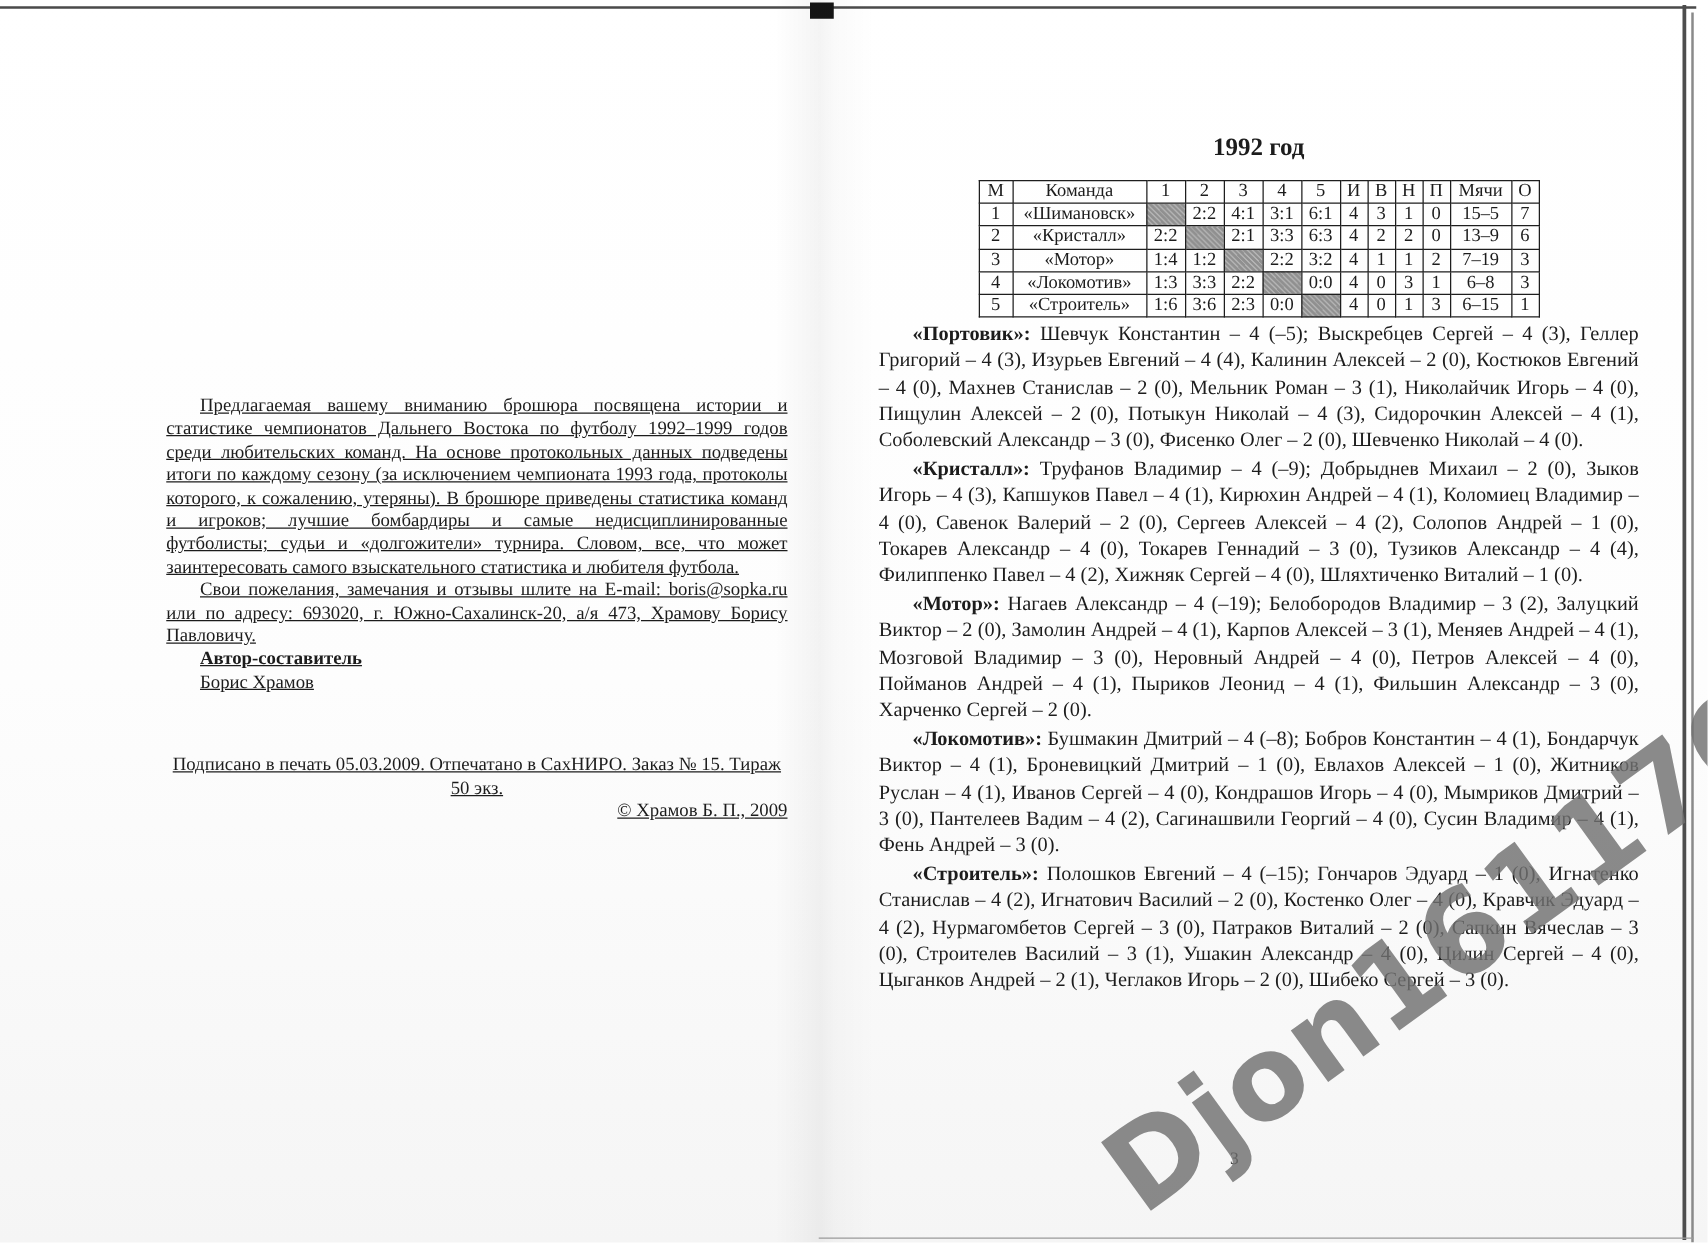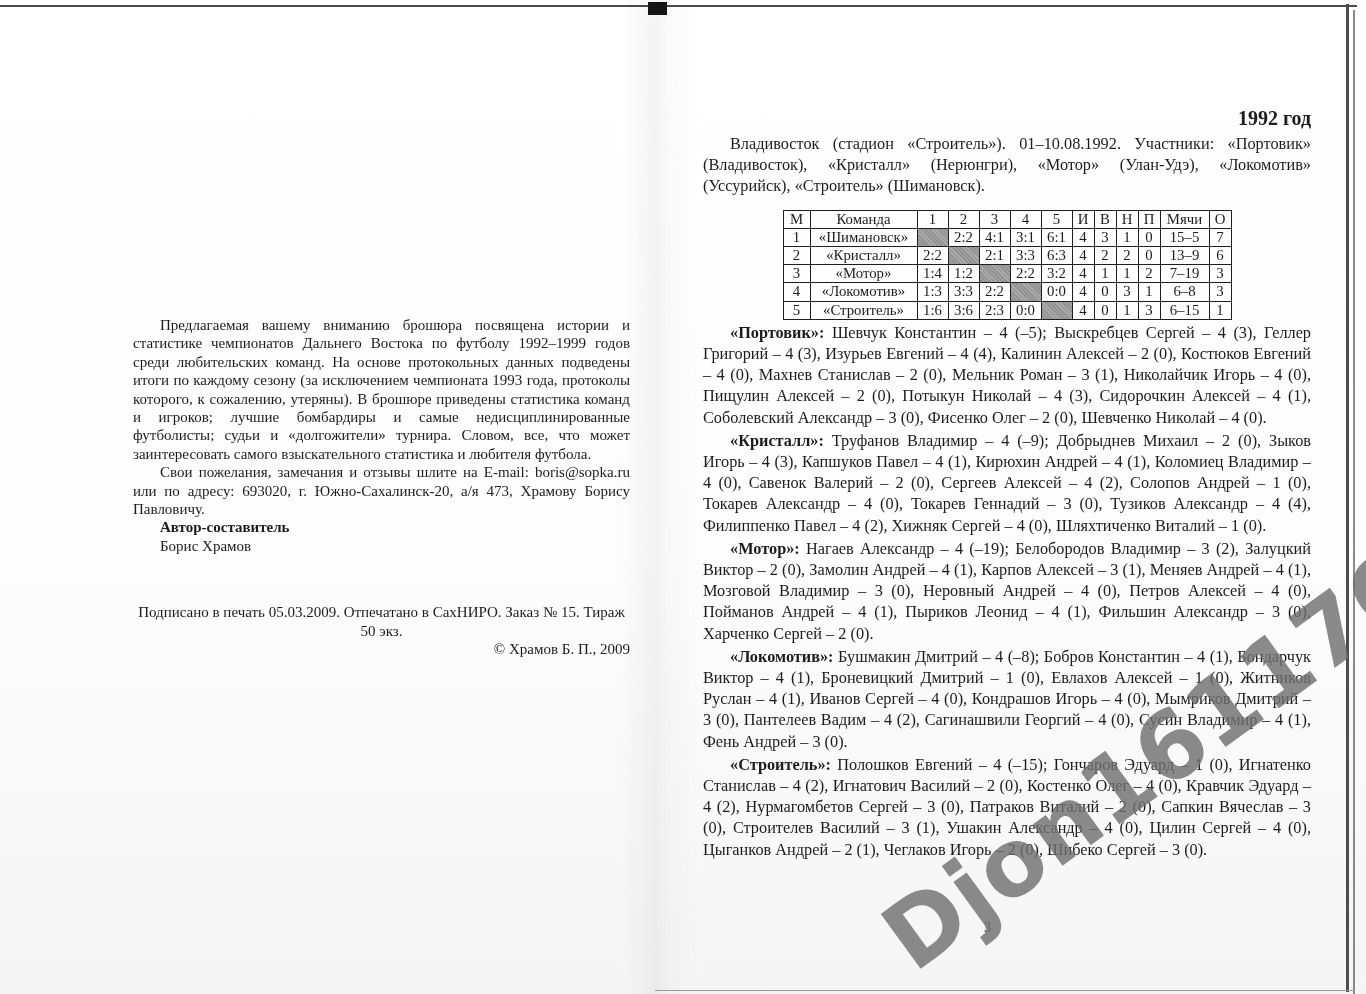--- a/index.html
+++ b/index.html
@@ -12,33 +12,33 @@
   .top-edge{position:absolute;left:0;top:5px;width:1357px;height:2px;background:#4a4a4a;}
   .top-edge-notch{position:absolute;left:648px;top:2px;width:19px;height:13px;background:#151515;}
   .right-edge-1{position:absolute;left:1346px;top:4px;width:3px;height:988px;background:#4d4d4d;}
   .right-edge-2{position:absolute;left:1353px;top:10px;width:2px;height:984px;background:#8a8a8a;}
   .bottom-edge{position:absolute;left:655px;top:990px;width:700px;height:1px;background:#9a9a9a;}
   .spine{position:absolute;left:620px;top:0;width:80px;height:994px;
     background:linear-gradient(90deg,rgba(0,0,0,0) 0%,rgba(0,0,0,0.045) 45%,rgba(0,0,0,0.02) 60%,rgba(0,0,0,0) 100%);}
 
   
   .left-col{position:absolute;left:133px;top:316px;width:497px;}
-  .left-col p{margin:0;font-size:15px;line-height:18.4px;text-align:justify;text-indent:27px;}
+  .left-col p{margin:0;font-size:15px;line-height:18.4px;text-align:justify;text-indent:27px;text-decoration:underline;}
   .author-head{margin-top:36px;text-align:center;font-weight:bold;font-size:15.5px;}
   .author-name{margin-top:3px;text-align:center;font-size:15.5px;}
   .note-italic{margin-top:60px;font-style:italic;}
   .left-col p.note-italic{font-size:15.3px;line-height:21px;}
   .imprint{margin-top:70px;text-align:center;font-size:13.2px;text-indent:0 !important;}
   .left-col p.imprint{text-align:center;margin-top:48px;}
   .copyright{margin-top:82px;text-align:right;font-size:15.5px;text-indent:0 !important;}
   .left-col p.copyright{text-align:right;}
 
   
   .right-col{position:absolute;left:703px;top:105px;width:608px;}
-  .year-title{margin:0;text-align:right;font-size:20px;font-weight:bold;line-height:26px;}
+  .year-title{margin:0;text-align:center;font-size:20px;font-weight:bold;line-height:26px;}
   .right-col p.body-par{margin:2px 0 0 0;font-size:16.3px;line-height:21.2px;text-align:justify;text-indent:27px;}
   .section-title{margin:18px 0 4px 0;text-align:center;font-size:19px;font-weight:bold;line-height:26px;}
   .team-par b{font-weight:bold;}
 
   table.standings{border-collapse:collapse;margin:13px auto 0 auto;font-size:14.8px;}
   table.standings th,table.standings td{
     border:1.6px solid #1e1e1e;text-align:center;padding:0 3px;height:17.2px;line-height:17px;
     font-weight:normal;white-space:nowrap;
   }
   table.standings .c-num{min-width:20px;}
@@ -72,21 +72,20 @@
   <p>Предлагаемая вашему вниманию брошюра посвящена истории и статистике чемпионатов Дальнего Востока по футболу 1992–1999 годов среди любительских команд. На основе протокольных данных подведены итоги по каждому сезону (за исключением чемпионата 1993 года, протоколы которого, к сожалению, утеряны). В брошюре приведены статистика команд и игроков; лучшие бомбардиры и самые недисциплинированные футболисты; судьи и «долгожители» турнира. Словом, все, что может заинтересовать самого взыскательного статистика и любителя футбола.</p>
   <p>Свои пожелания, замечания и отзывы шлите на E-mail: boris@sopka.ru или по адресу: 693020, г. Южно-Сахалинск-20, а/я 473, Храмову Борису Павловичу.</p>
   <p class="author-head">Автор-составитель</p>
   <p class="author-name">Борис Храмов</p>
   <p class="imprint">Подписано в печать 05.03.2009. Отпечатано в СахНИРО. Заказ № 15. Тираж 50 экз.</p>
   <p class="copyright">© Храмов Б. П., 2009</p>
 </div>
 
 <div class="right-col">
   <h1 class="year-title">1992 год</h1>
-  <p class="body-par">Владивосток (стадион «Строитель»). 01–10.08.1992. Участники: «Портовик» (Владивосток), «Кристалл» (Нерюнгри), «Мотор» (Улан-Удэ), «Локомотив» (Уссурийск), «Строитель» (Шимановск).</p>
 
   <table class="standings">
     <thead>
       <tr>
         <th class="c-num">М</th>
         <th class="c-team">Команда</th>
         <th class="c-score">1</th>
         <th class="c-score">2</th>
         <th class="c-score">3</th>
         <th class="c-score">4</th>

